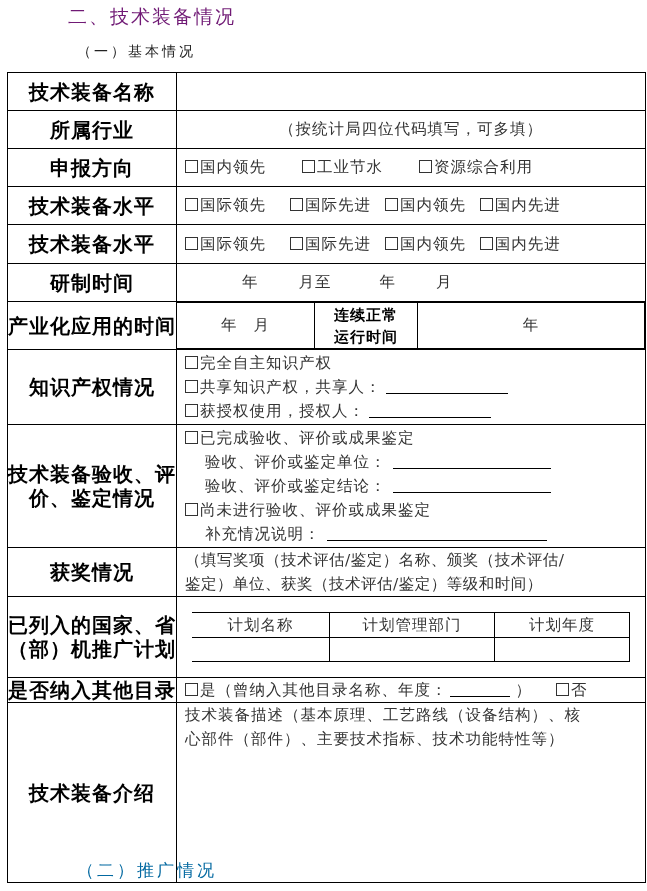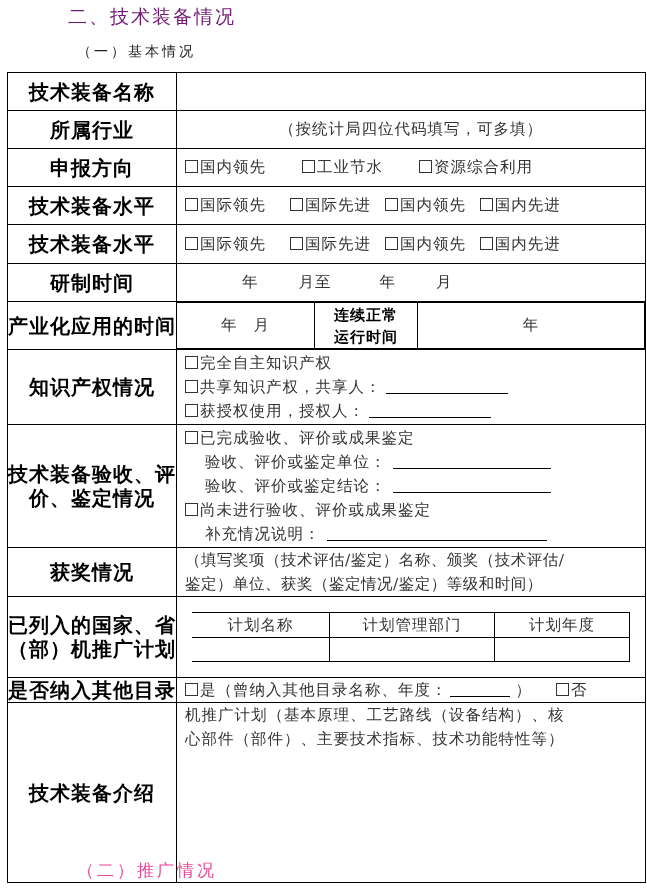--- a/index.html
+++ b/index.html
@@ -1,21 +1,21 @@
 <!DOCTYPE html>
 <html><head>
 <meta charset="utf-8">
 <style>
   html, body { margin: 0; padding: 0; background: #ffffff; }
   body { width: 647px; height: 891px; position: relative; overflow: hidden;
          font-family: "DejaVu Serif", "Liberation Serif", serif; color: #111; }
   .h1 { position: absolute; left: 68px; top: 4px; font-family: "DejaVu Sans", sans-serif;
         font-size: 19px; letter-spacing: 2px; color: #701a75; }
   .h2 { position: absolute; left: 77px; top: 43px; font-size: 14px; letter-spacing: 3px; color: #222; }
-  .h2b { position: absolute; left: 77px; top: 859px; font-size: 17px; letter-spacing: 3px; color: #ec4899; }
+  .h2b { position: absolute; left: 77px; top: 859px; font-size: 17px; letter-spacing: 3px; color: #0369a1; }
   table.form { position: absolute; left: 7px; top: 72px; width: 639px; border-collapse: collapse;
                table-layout: fixed; }
   table.form td { border: 1.5px solid #000; padding: 0; vertical-align: middle; }
   td.lbl { width: 168px; text-align: center; font-family: Liberation Sans, sans-serif;
            font-weight: bold; font-size: 20px; letter-spacing: 1px; color: #000; line-height: 24px; }
   td.val { font-size: 15.5px; color: #333; letter-spacing: 1px; }
   .center { text-align: center; }
   .pad { padding-left: 8px !important; }
   .cb { display: inline-block; width: 11px; height: 11px; border: 1px solid #333; margin-right: 2px;
         vertical-align: -1px; }
@@ -112,21 +112,21 @@
       <div class="line ind"><span>验收、评价或鉴定单位：</span><span class="blank" style="width:158px;margin-left:6px"></span></div>
       <div class="line ind"><span>验收、评价或鉴定结论：</span><span class="blank" style="width:158px;margin-left:6px"></span></div>
       <div class="line"><span class="cb"></span><span>尚未进行验收、评价或成果鉴定</span></div>
       <div class="line ind"><span>补充情况说明：</span><span class="blank" style="width:220px;margin-left:6px"></span></div>
     </td>
   </tr>
   <tr style="height:47px">
     <td class="lbl">获奖情况</td>
     <td class="val pad">
       <div class="line" style="letter-spacing:0.5px">（填写奖项（技术评估/鉴定）名称、颁奖（技术评估/</div>
-      <div class="line" style="letter-spacing:0.5px">鉴定）单位、获奖（鉴定情况/鉴定）等级和时间）</div>
+      <div class="line" style="letter-spacing:0.5px">鉴定）单位、获奖（技术评估/鉴定）等级和时间）</div>
     </td>
   </tr>
   <tr style="height:50px">
     <td class="lbl">
           <div>已列入的国家、省</div>
           <div>（部）机推广计划</div>
         </td>
     <td class="val" style="padding:15px">
       <table class="inner">
         <tbody>
@@ -147,20 +147,20 @@
   <tr style="height:25px">
     <td class="lbl">是否纳入其他目录</td>
     <td class="val pad">
       <span><span class="cb"></span><span>是（曾纳入其他目录名称、年度：</span></span><span class="blank" style="width:60px;margin-left:2px"></span><span style="margin-left:6px">）</span>
       <span style="margin-left:18px"><span class="cb"></span><span>否</span></span>
     </td>
   </tr>
   <tr style="height:180px">
     <td class="lbl">技术装备介绍</td>
     <td class="val pad" style="vertical-align:top">
-      <div class="line">机推广计划（基本原理、工艺路线（设备结构）、核</div>
+      <div class="line">技术装备描述（基本原理、工艺路线（设备结构）、核</div>
       <div class="line">心部件（部件）、主要技术指标、技术功能特性等）</div>
     </td>
   </tr>
 </tbody>
   </table>
 
 <div class="h2b">（二）推广情况</div>
 
 </body></html>

